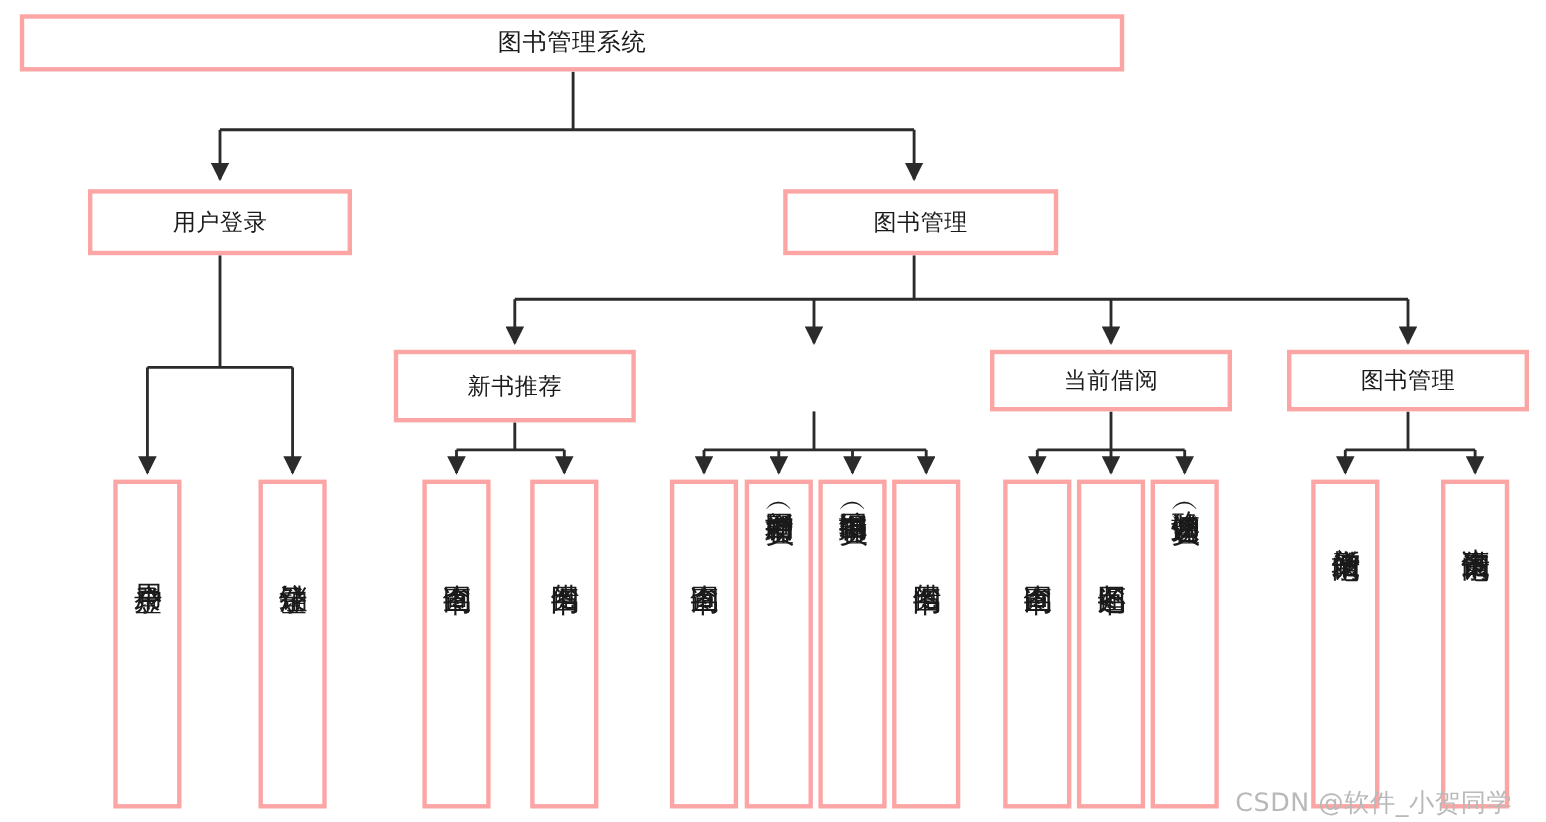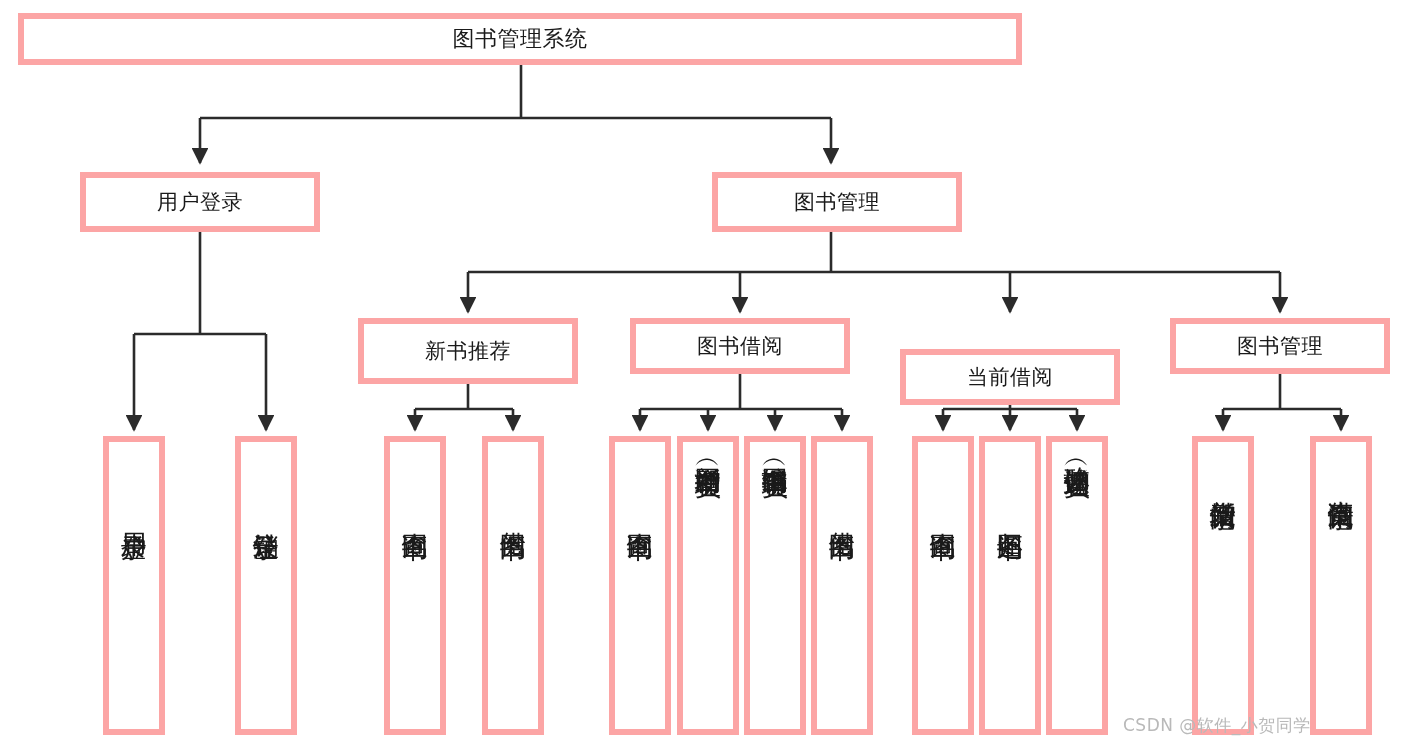--- a/index.html
+++ b/index.html
@@ -23,21 +23,21 @@
     left: 0;
     top: 0;
     width: 1405px;
     height: 747px;
     pointer-events: none;
   }
   .node {
     position: absolute;
     box-sizing: border-box;
     background: #ffffff;
-    border: 6px solid #fca5a5;
+    border: 4px solid #fca5a5;
     display: flex;
     align-items: center;
     justify-content: center;
     color: #1a1a1a;
   }
   .node .label {
     display: block;
     text-align: center;
     line-height: 1.18;
     letter-spacing: 0.5px;
@@ -66,21 +66,21 @@
   .node.vertical.mid .label {
     margin-top: 66px;
   }
   .node.vertical.mid2 .label {
     margin-top: 34px;
   }
   .watermark {
     position: absolute;
     left: 1123px;
     top: 714px;
-    font-size: 17px;
+    font-size: 23px;
     color: #b9b9b9;
     white-space: nowrap;
     letter-spacing: 0.5px;
   }
 </style>
 </head>
 <body>
 
 <div id="diagram-root">
 
@@ -141,24 +141,21 @@
   <div class="node horizontal" style="left:80px; top:172px; width:240px; height:60px;">
     <span class="label">用户登录</span>
   </div>
   <div class="node horizontal" style="left:712px; top:172px; width:250px; height:60px;">
     <span class="label">图书管理</span>
   </div>
 
   <div class="node horizontal" style="left:358px; top:318px; width:220px; height:66px;">
     <span class="label">新书推荐</span>
   </div>
-  <div class="node horizontal" style="left:630px; top:318px; width:220px; height:56px;">
-    <span class="label">图书借阅</span>
-  </div>
-  <div class="node horizontal" style="left:900px; top:318px; width:220px; height:56px;margin-top:31px;">
+  <div class="node horizontal" style="left:900px; top:318px; width:220px; height:56px;">
     <span class="label">当前借阅</span>
   </div>
   <div class="node horizontal" style="left:1170px; top:318px; width:220px; height:56px;">
     <span class="label">图书管理</span>
   </div>
 
   <div class="node vertical mid" style="left:103px; top:436px; width:62px; height:299px;">
     <span class="label">用户登录</span>
   </div>
   <div class="node vertical mid" style="left:235px; top:436px; width:62px; height:299px;">

